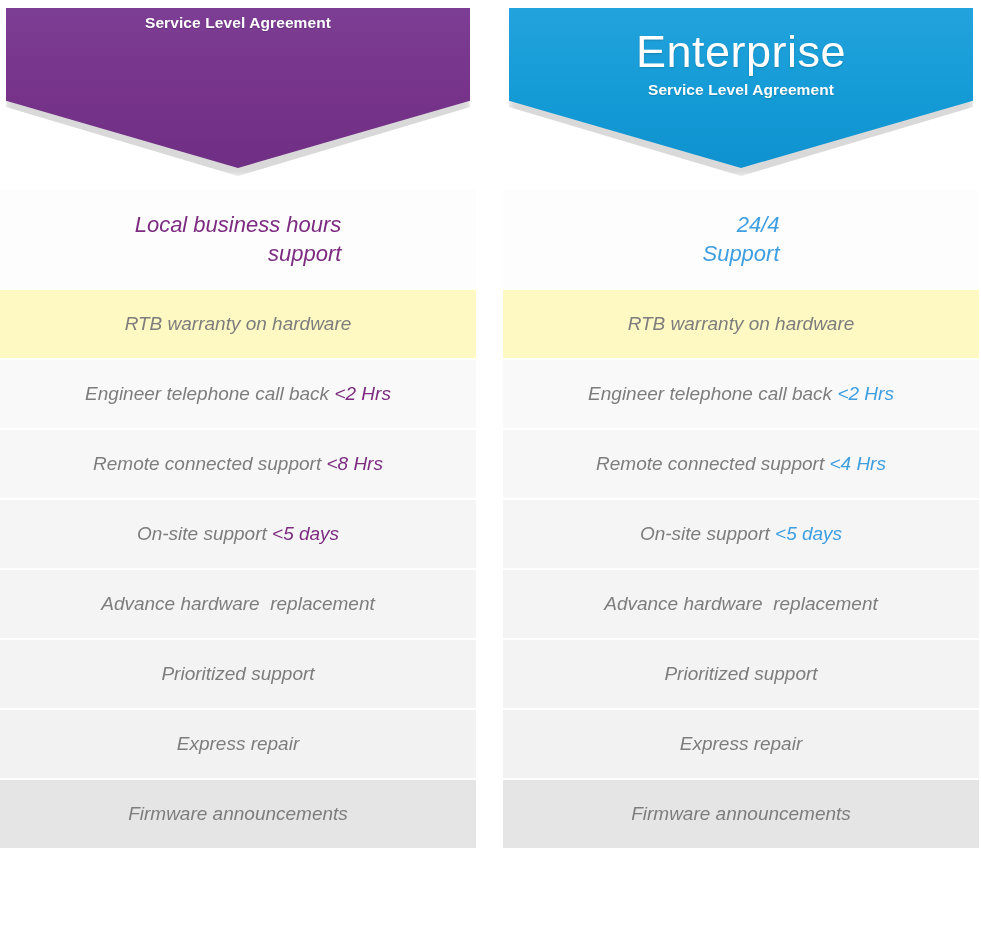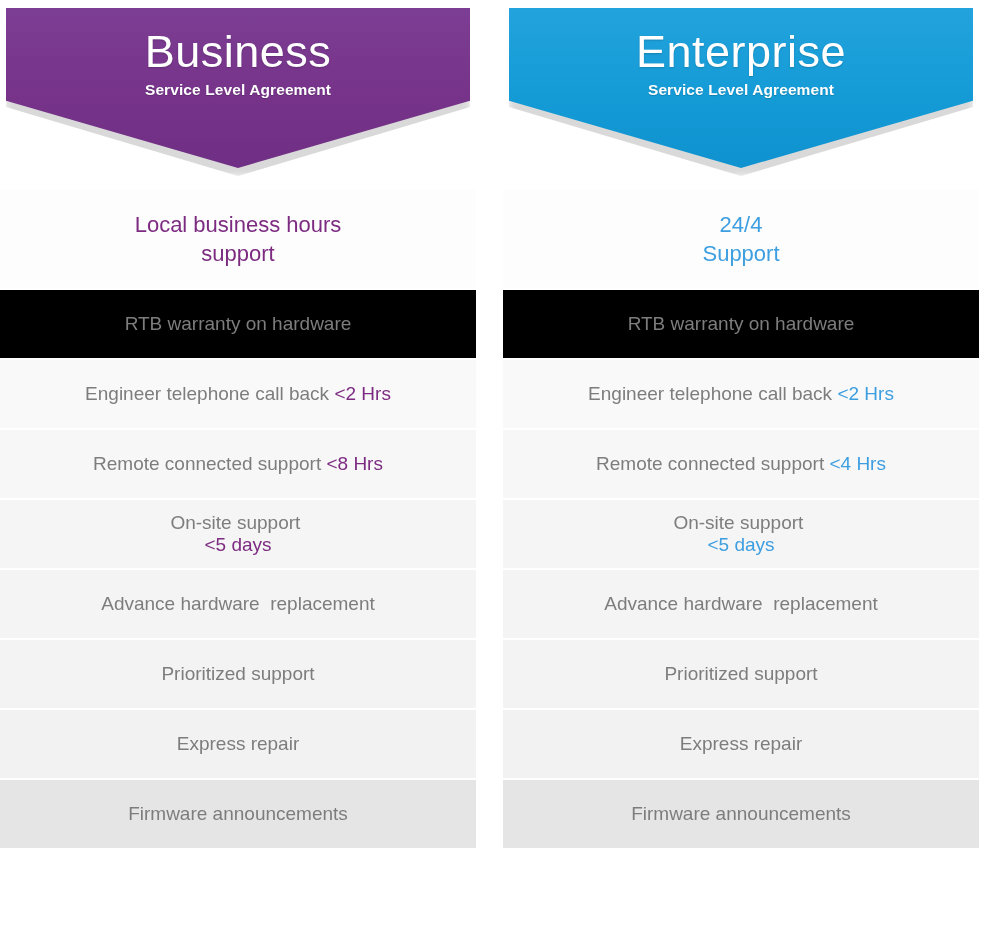--- a/index.html
+++ b/index.html
@@ -93,61 +93,61 @@
     position: relative;
   }
   .row {
     position: relative;
     box-sizing: border-box;
     width: 476px;
     height: 70px;
     display: flex;
     align-items: center;
     justify-content: center;
-    text-align: center;
+    text-align: right;
     font-size: 19px;
     color: #7d7d7d;
     border-bottom: 2px solid #ffffff;
+    font-style: italic;
   }
   .row.headline {
     height: 100px;
     font-size: 22px;
     line-height: 1.33;
   }
   .row.headline.purple { color: #7c2b81; }
   .row.headline.blue   { color: #3d9ee0; }
 
   .hl-purple { color: #7c2b81; }
   .hl-blue   { color: #3d9ee0; }
 
   
   .sh0 { background: #fdfdfd; }
-  .sh1 { background: #000000; }
+  .sh1 { background: #fef9c3; }
   .sh2 { background: #f9f9f9; }
   .sh3 { background: #f7f7f7; }
-  .sh4 { background: #f5f5f5; flex-direction: column; }
+  .sh4 { background: #f5f5f5; }
   .sh5 { background: #f4f4f4; }
   .sh6 { background: #f3f3f3; }
   .sh7 { background: #f2f2f2; }
   .sh8 { background: #e5e5e5; }
 
   .row-text { white-space: pre; }
   .row.headline .row-text { white-space: pre-line; }
 </style>
 </head>
 <body>
 
 <div class="board">
 
   <div class="column business">
 
     <div class="banner-wrap">
       <div class="banner-shadow"></div>
       <div class="banner purple">
-        <span class="banner-title">Business</span>
         <span class="banner-sub">Service Level Agreement</span>
       </div>
     </div>
 
     <div class="rows">
       <div class="row headline purple sh0">
         <span class="row-text">Local business hours
 support</span>
       </div>
       <div class="row sh1">

